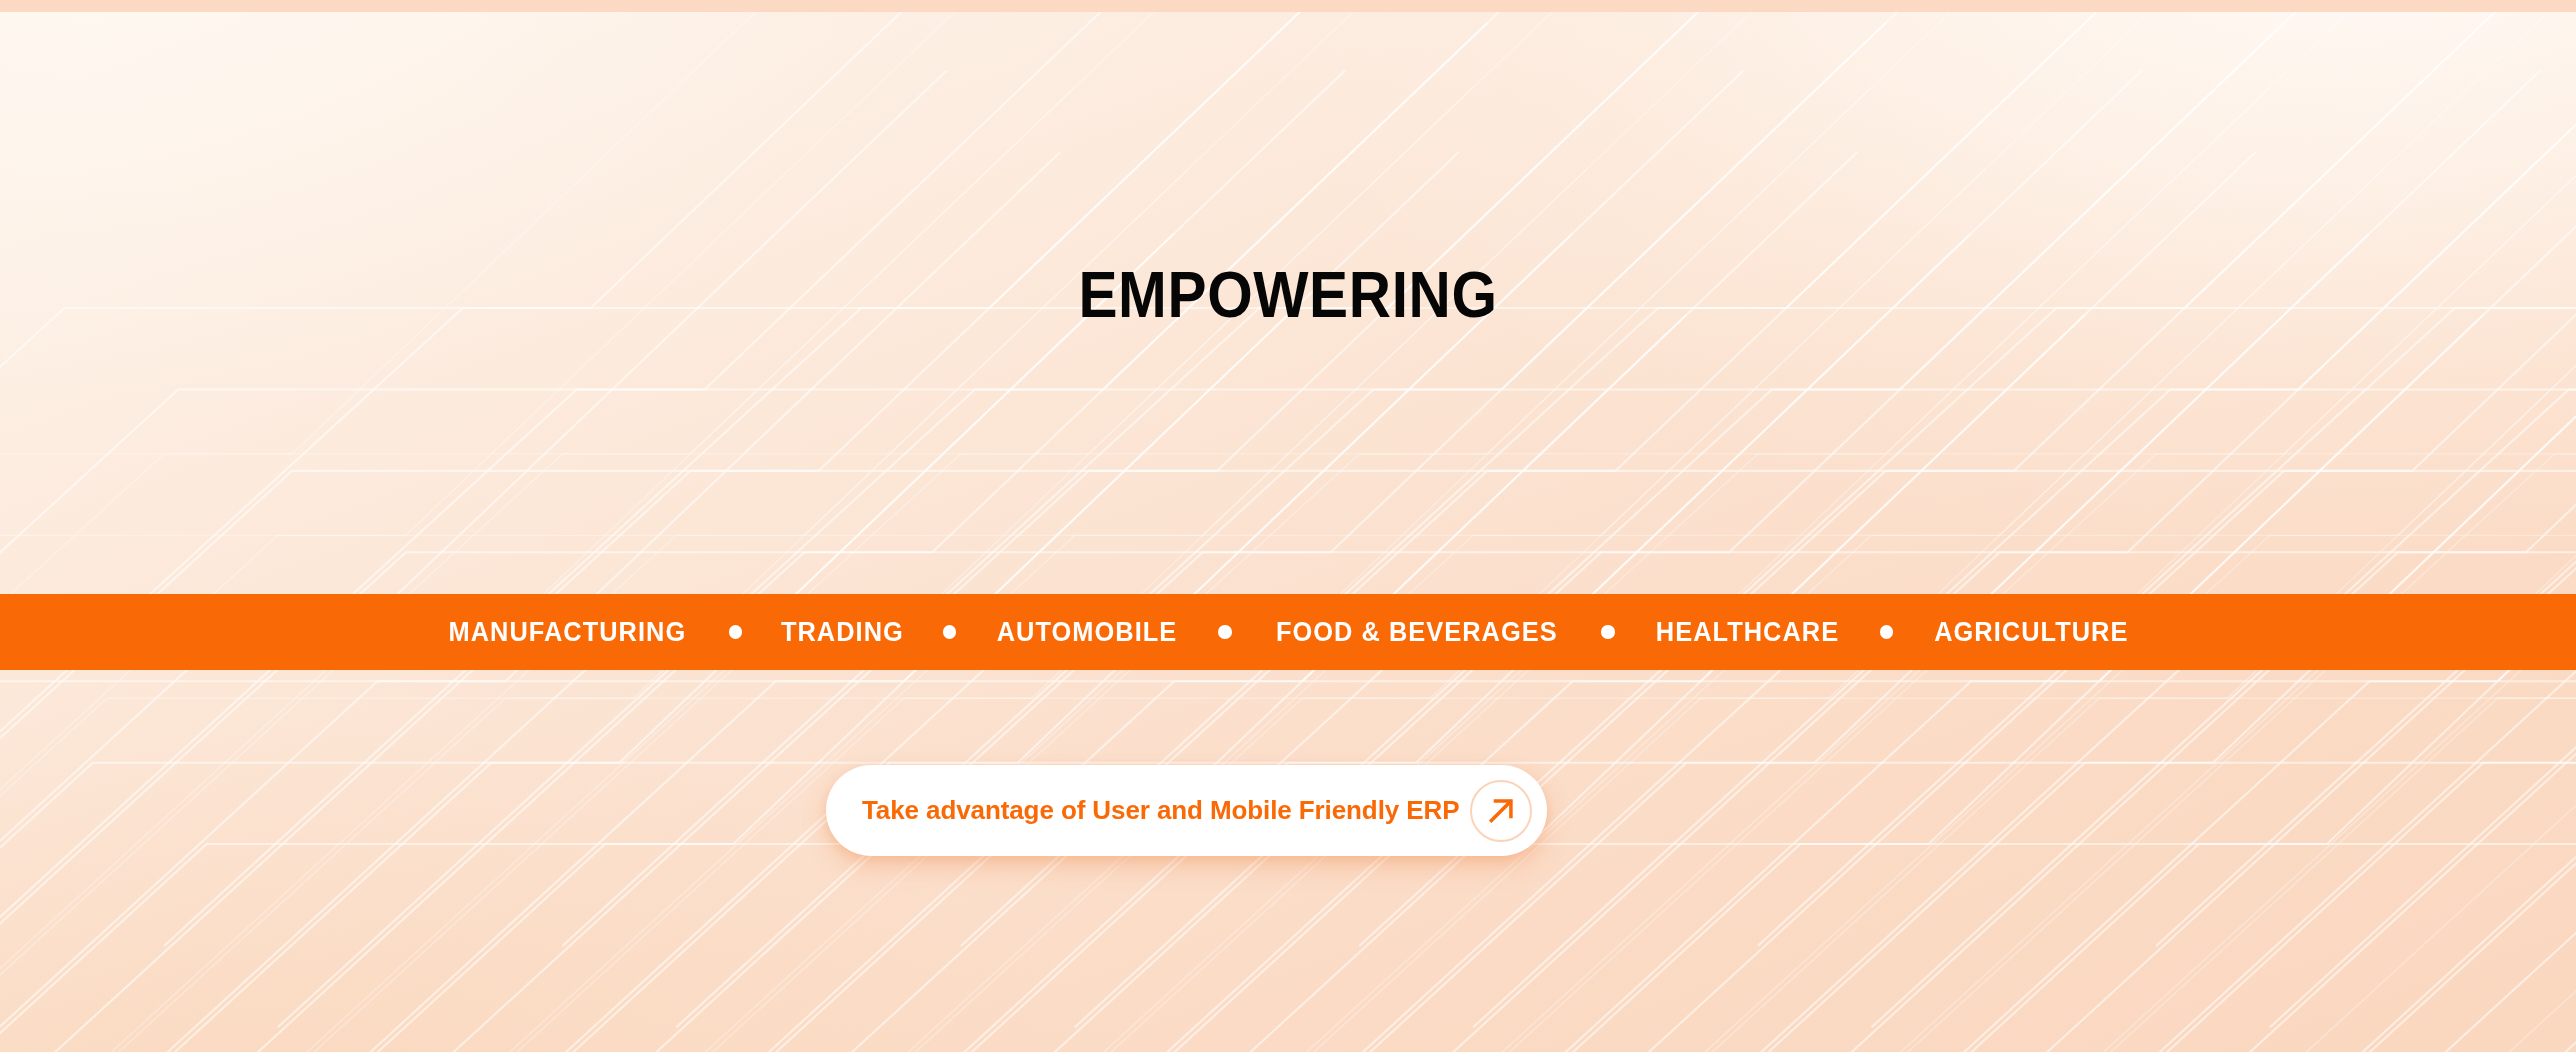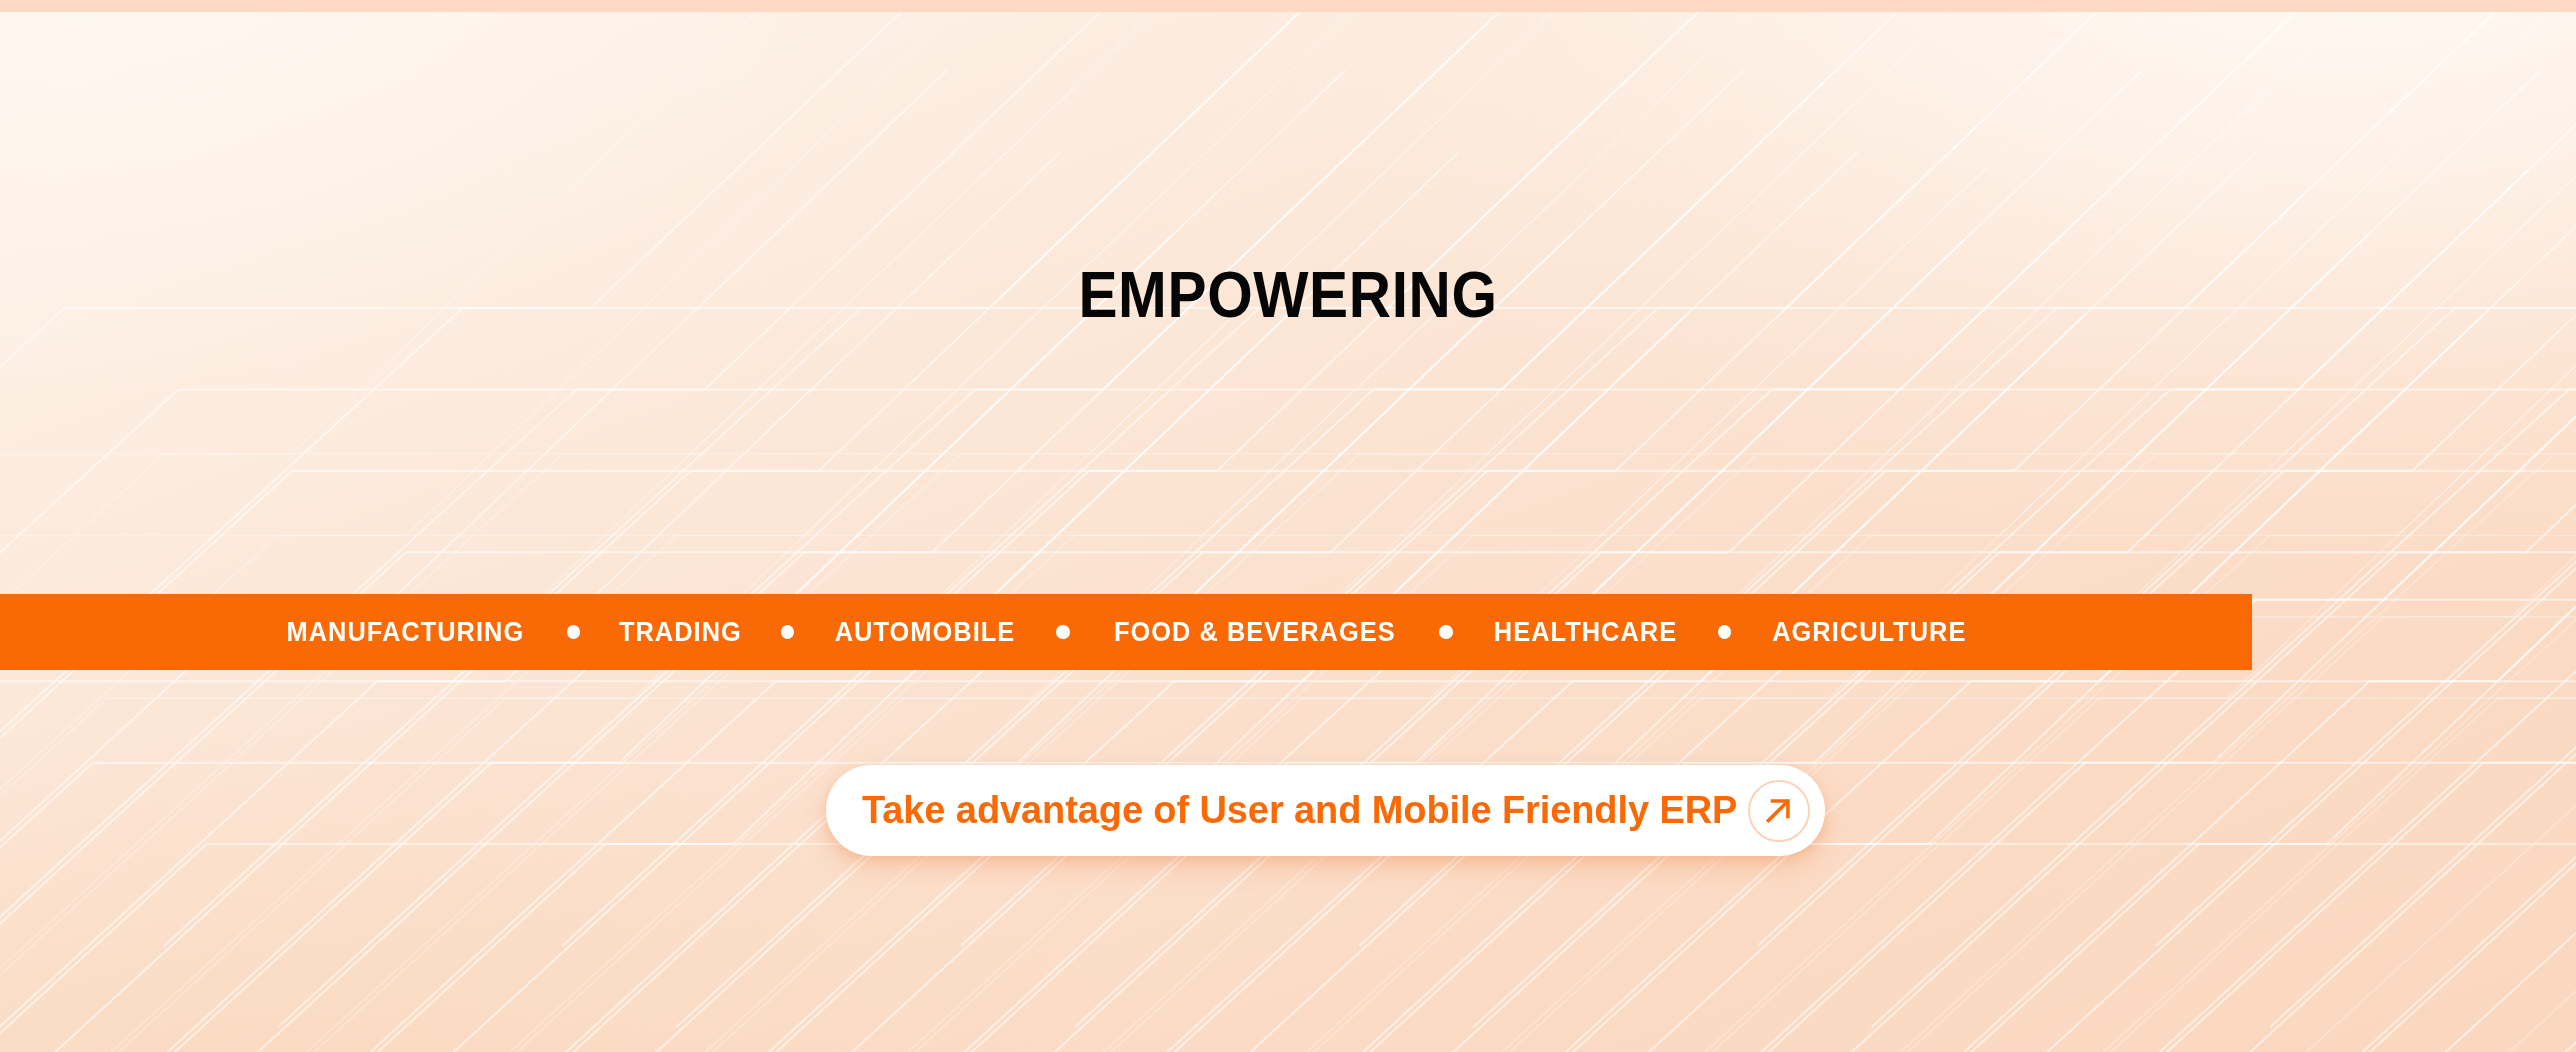--- a/index.html
+++ b/index.html
@@ -130,21 +130,21 @@
     white-space: nowrap;
     padding-bottom: 2.7px;
     box-sizing: border-box;
   }
 
   
   .vert-bar {
     position: absolute;
     left: 0;
     top: 582px;
-    width: 2252px;
+    width: 2576px;
     height: 76px;
     background: #f96a07;
     display: flex;
     align-items: center;
     justify-content: center;
   }
   .vert-inner {
     display: flex;
     align-items: center;
     justify-content: center;
@@ -178,21 +178,21 @@
     align-items: center;
     background: #ffffff;
     border-radius: 46px;
     padding: 0 14.8px 0 36px;
     box-shadow:
       0 10.7px 23px rgba(241,140,78,0.30),
       0 3.4px 9.4px rgba(241,140,78,0.22);
     box-sizing: border-box;
   }
   .cta-label {
-    font-size: 38px;
+    font-size: 26px;
     font-weight: 700;
     color: #f96a07;
     letter-spacing: -0.1px;
     white-space: nowrap;
     font-family: "Liberation Sans", sans-serif;
     margin-right: 10.7px;
   }
   .cta-arrow {
     width: 62px;
     height: 62px;

